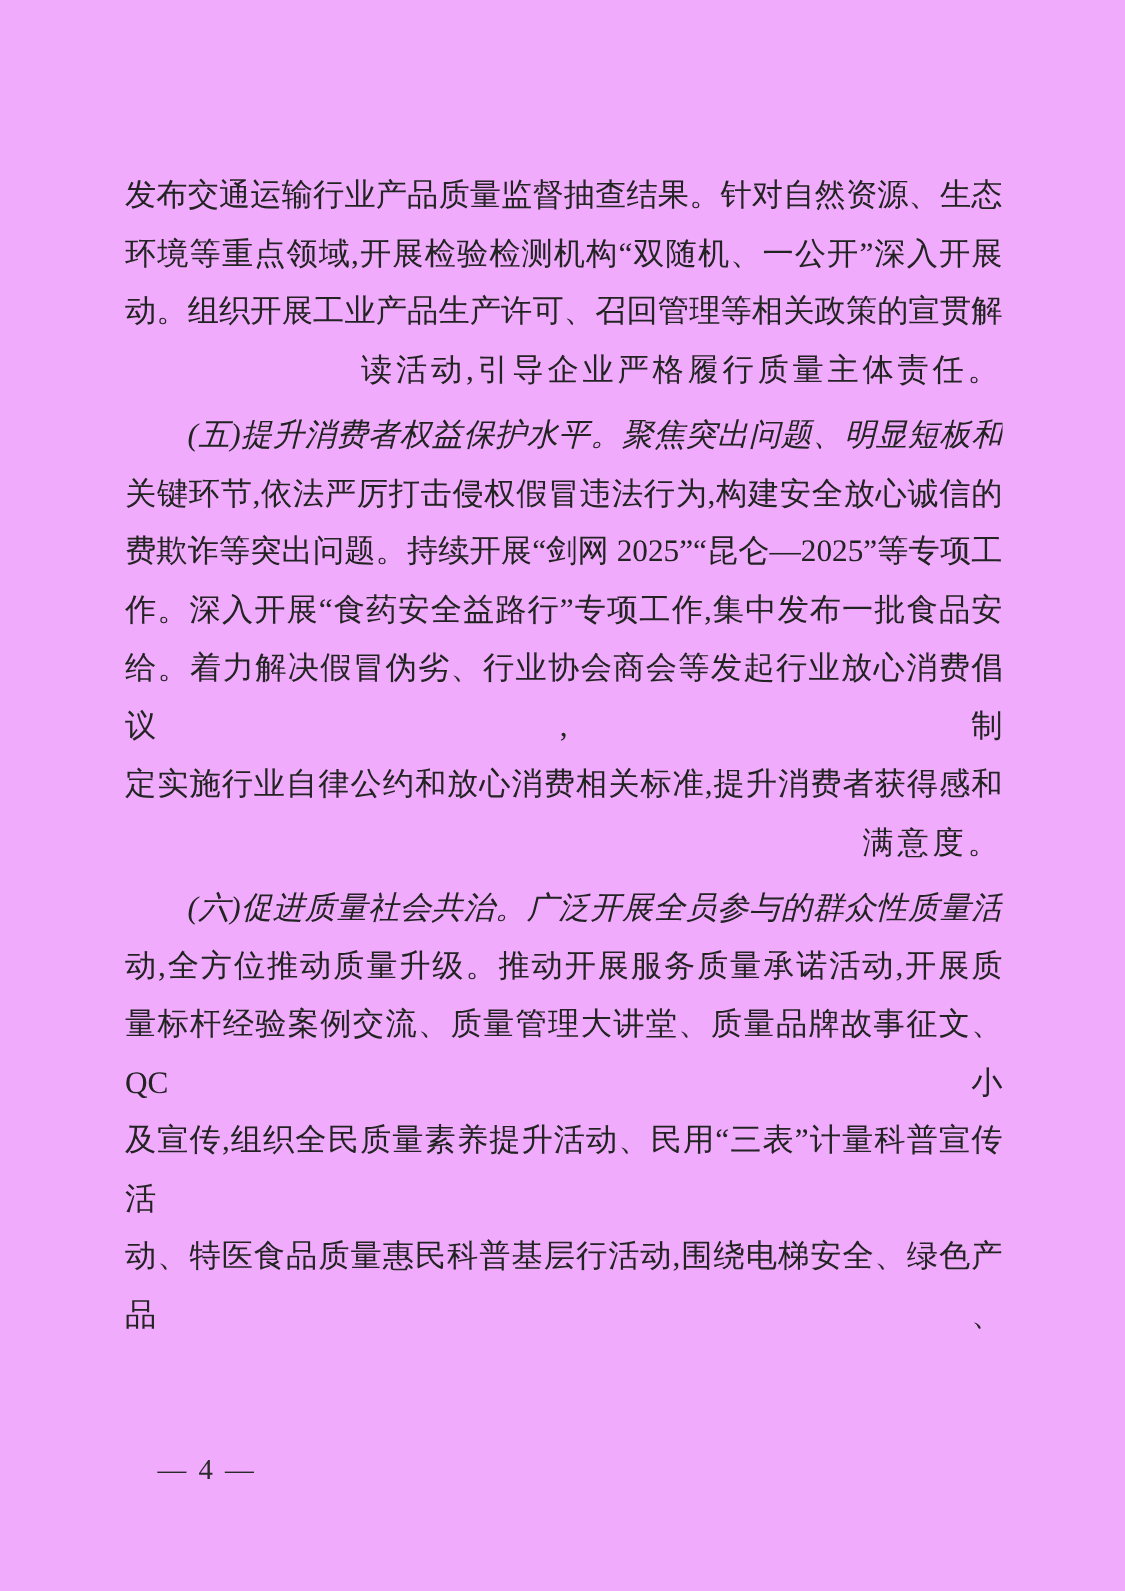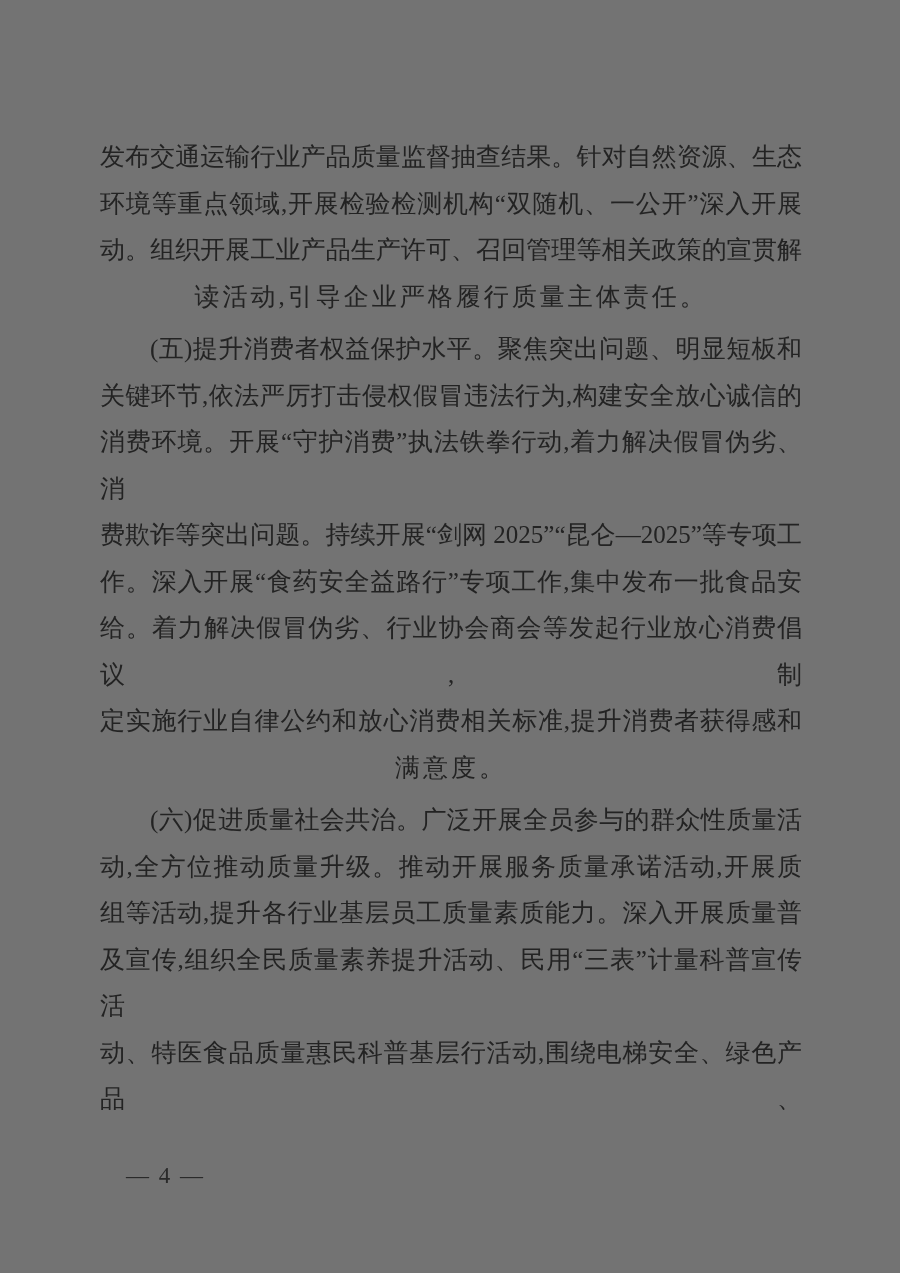--- a/index.html
+++ b/index.html
@@ -6,21 +6,21 @@
     margin: 0;
     padding: 0;
     background: #e8e8e8;
     font-family: "Liberation Serif", "DejaVu Serif", serif;
   }
   .page {
     position: relative;
     width: 900px;
     height: 1273px;
     margin: 0 auto;
-    background: #737373;
+    background: #f0abfc;
     overflow: hidden;
     color: #232323;
   }
   .content {
     position: absolute;
     left: 100px;
     top: 134px;
     width: 702px;
   }
   .para { margin: 0; padding: 0; }
@@ -34,25 +34,25 @@
     overflow: hidden;
   }
   
   .line.j {
     text-align: justify;
     text-align-last: justify;
     text-justify: inter-character;
   }
   
   .line.end {
-    text-align: center;
+    text-align: right;
     letter-spacing: 3px;
   }
   
-  .line.indent { text-indent: 50px; }
+  .line.indent { text-indent: 50px; font-style: italic; }
   .footer {
     position: absolute;
     left: 126px;
     top: 1162px;
     font-size: 23px;
     line-height: 28px;
     letter-spacing: 2px;
     color: #2a2a2a;
   }
 </style>
@@ -65,32 +65,31 @@
     <div class="para">
       <p class="line j">发布交通运输行业产品质量监督抽查结果。针对自然资源、生态</p>
       <p class="line j">环境等重点领域,开展检验检测机构“双随机、一公开”深入开展</p>
       <p class="line j">动。组织开展工业产品生产许可、召回管理等相关政策的宣贯解</p>
       <p class="line end">读活动,引导企业严格履行质量主体责任。</p>
     </div>
 
     <div class="para psp">
       <p class="line j indent">(五)提升消费者权益保护水平。聚焦突出问题、明显短板和</p>
       <p class="line j">关键环节,依法严厉打击侵权假冒违法行为,构建安全放心诚信的</p>
-      <p class="line j">消费环境。开展“守护消费”执法铁拳行动,着力解决假冒伪劣、消</p>
       <p class="line j">费欺诈等突出问题。持续开展“剑网 2025”“昆仑—2025”等专项工</p>
       <p class="line j">作。深入开展“食药安全益路行”专项工作,集中发布一批食品安</p>
       <p class="line j">给。着力解决假冒伪劣、行业协会商会等发起行业放心消费倡议,制</p>
       <p class="line j">定实施行业自律公约和放心消费相关标准,提升消费者获得感和</p>
       <p class="line end">满意度。</p>
     </div>
 
     <div class="para psp">
       <p class="line j indent">(六)促进质量社会共治。广泛开展全员参与的群众性质量活</p>
       <p class="line j">动,全方位推动质量升级。推动开展服务质量承诺活动,开展质</p>
-      <p class="line j">组等活动,提升各行业基层员工质量素质能力。深入开展质量普</p>
+      <p class="line j">量标杆经验案例交流、质量管理大讲堂、质量品牌故事征文、QC 小</p>
       <p class="line j">及宣传,组织全民质量素养提升活动、民用“三表”计量科普宣传活</p>
       <p class="line j">动、特医食品质量惠民科普基层行活动,围绕电梯安全、绿色产品、</p>
 
     </div>
 
   </div>
 
   <div class="footer">— 4 —</div>
 </div>
 

